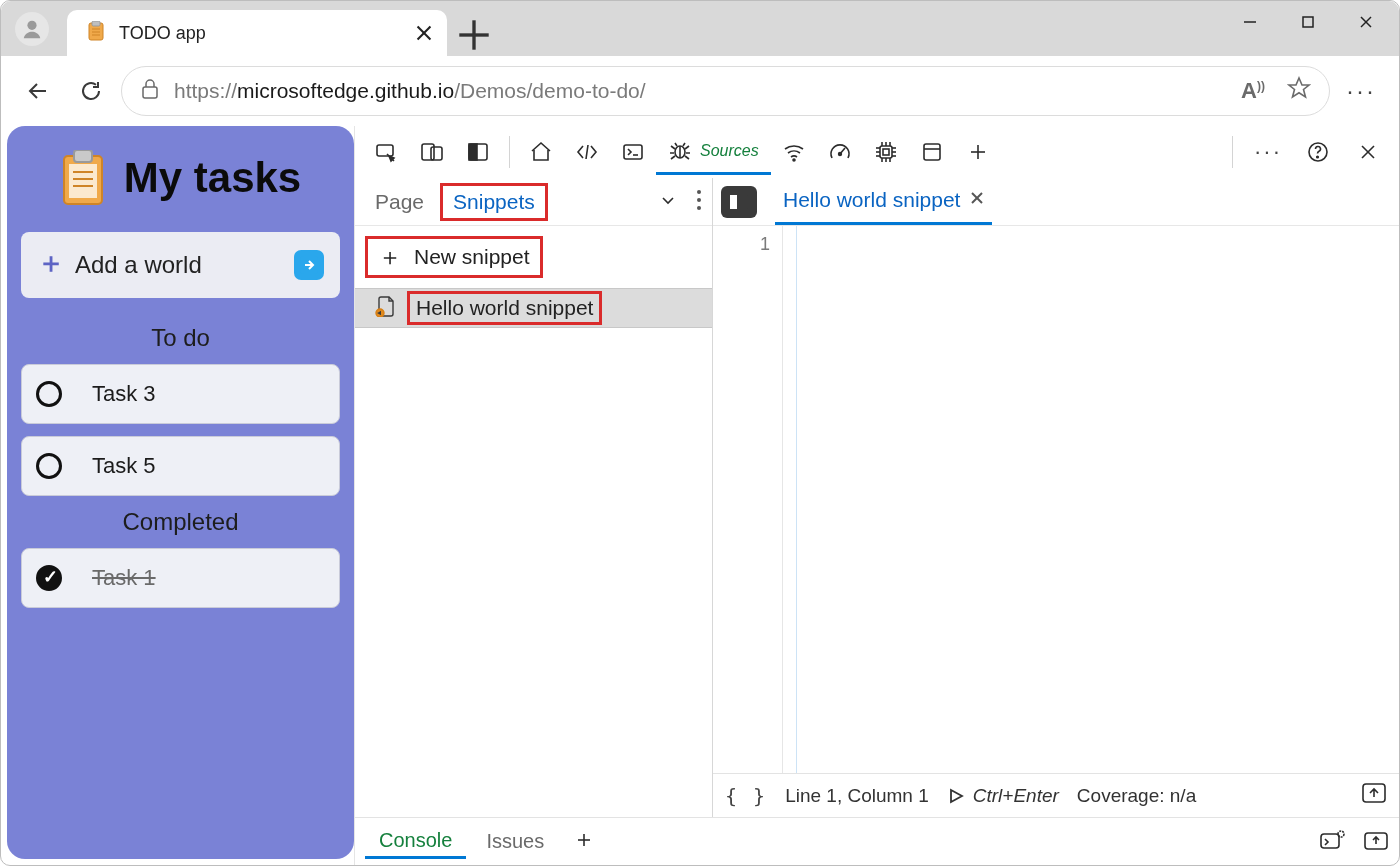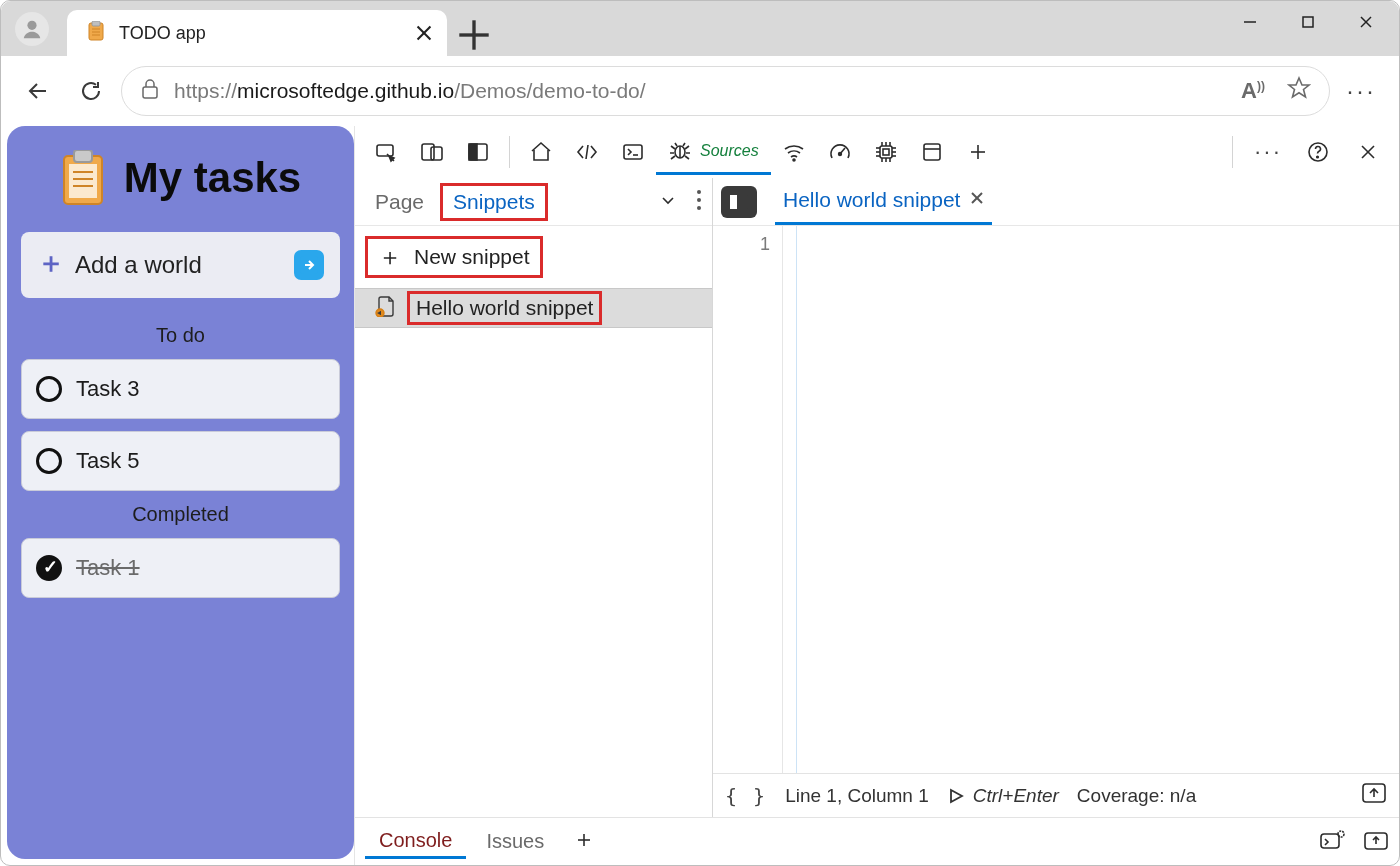--- a/index.html
+++ b/index.html
@@ -32,22 +32,22 @@
   
   .app { width:347px; background:#7a82d6; border-radius:18px 18px 18px 18px; margin:0 0 6px 6px; padding:24px 14px 10px 14px; color:#1b1b1b; position:relative; }
   .app-title { display:flex; align-items:center; justify-content:center; gap:18px; margin-bottom:26px; }
   .app-title h1 { font-size:42px; font-weight:800; color:#0b0b0b; }
   .clipboard { width:46px; height:56px; }
   .addtask { background:#ebecf3; border-radius:8px; height:66px; display:flex; align-items:center; padding:0 16px; gap:14px; margin-bottom:26px; }
   .addtask .plus { width:24px; height:24px; color:#5d64c4; font-size:28px; font-weight:800; line-height:20px; }
   .addtask .label { font-size:24px; color:#222; flex:1; }
   .addtask .go { width:30px; height:30px; border-radius:7px; background:#2aa7ec; display:flex; align-items:center; justify-content:center; }
   .addtask .go svg{ width:18px; height:18px; fill:#fff; }
-  .section-title { text-align:center; font-size:20px; color:#1d1d1d; margin:6px 0 12px; }
-  .task { background:#eef0f6; border:1px solid #c9cbd9; border-radius:8px; height:60px; display:flex; align-items:center; padding:0 14px; gap:14px; margin-bottom:12px; }
+  .section-title { text-align:center; font-size:24px; color:#1d1d1d; margin:6px 0 12px; }
+  .task { background:#eef0f6; border:1px solid #c9cbd9; border-radius:8px; height:60px; display:flex; align-items:center; padding:0 14px; gap:30px; margin-bottom:12px; }
   .task .circ { width:26px; height:26px; border:3px solid #111; border-radius:50%; background:transparent; }
   .task .circ.done { background:#111; position:relative; }
   .task .circ.done::after { content:"✓"; color:#fff; position:absolute; left:4px; top:-2px; font-size:18px; font-weight:700; }
   .task .name { font-size:22px; color:#1b1b1b; }
   .task .name.done { text-decoration:line-through; color:#6a6a6a; }
   
   .devtools { flex:1; display:flex; flex-direction:column; border-left:1px solid #e5e5e5; min-width:0; }
   .dt-toolbar { height:52px; display:flex; align-items:center; padding:0 8px; gap:0; background:#fff; position:relative; }
   .dt-toolbar .grp { display:flex; align-items:center; gap:0; }
   .dt-toolbar .sep { width:1px; height:32px; background:#d4d4d4; margin:0 8px; }
@@ -83,21 +83,21 @@
   .editor { flex:1; display:flex; background:#fff; min-height:0; }
   .gutter { width:70px; border-right:1px solid #e6e6e6; background:#fff; text-align:right; padding:8px 12px 0 0; color:#7a7a7a; font-size:18px; font-family: Consolas, monospace; }
   .gutter2 { width:14px; border-right:1px solid #cde3f6; }
   .code { flex:1; }
   .statusbar { height:44px; border-top:1px solid #e3e3e3; display:flex; align-items:center; padding:0 12px; gap:18px; font-size:19px; color:#333; background:#fff; }
   .statusbar .braces { font-family: Consolas, monospace; font-size:20px; letter-spacing:2px; color:#444; }
   .statusbar .run svg { width:18px; height:18px; stroke:#333; fill:none; stroke-width:1.8; }
   .statusbar .right { margin-left:auto; }
   .drawer { height:48px; border-top:1px solid #e3e3e3; display:flex; align-items:center; padding:0 10px; gap:6px; }
   .drawer .dtab { padding:4px 14px; font-size:20px; color:#6a6a6a; }
-  .drawer .dtab.active { color:#7f1d1d; border-bottom:3px solid #0078d4; }
+  .drawer .dtab.active { color:#15803d; border-bottom:3px solid #0078d4; }
   .drawer .right { margin-left:auto; display:flex; gap:18px; align-items:center; }
   .red-box { border:3px solid #da2b2b; }
   .ico { stroke:#2c2c2c; fill:none; stroke-width:1.6; }
 </style>
 </head>
 <body>
 
 <div class="window">
 
   <div class="titlebar">

